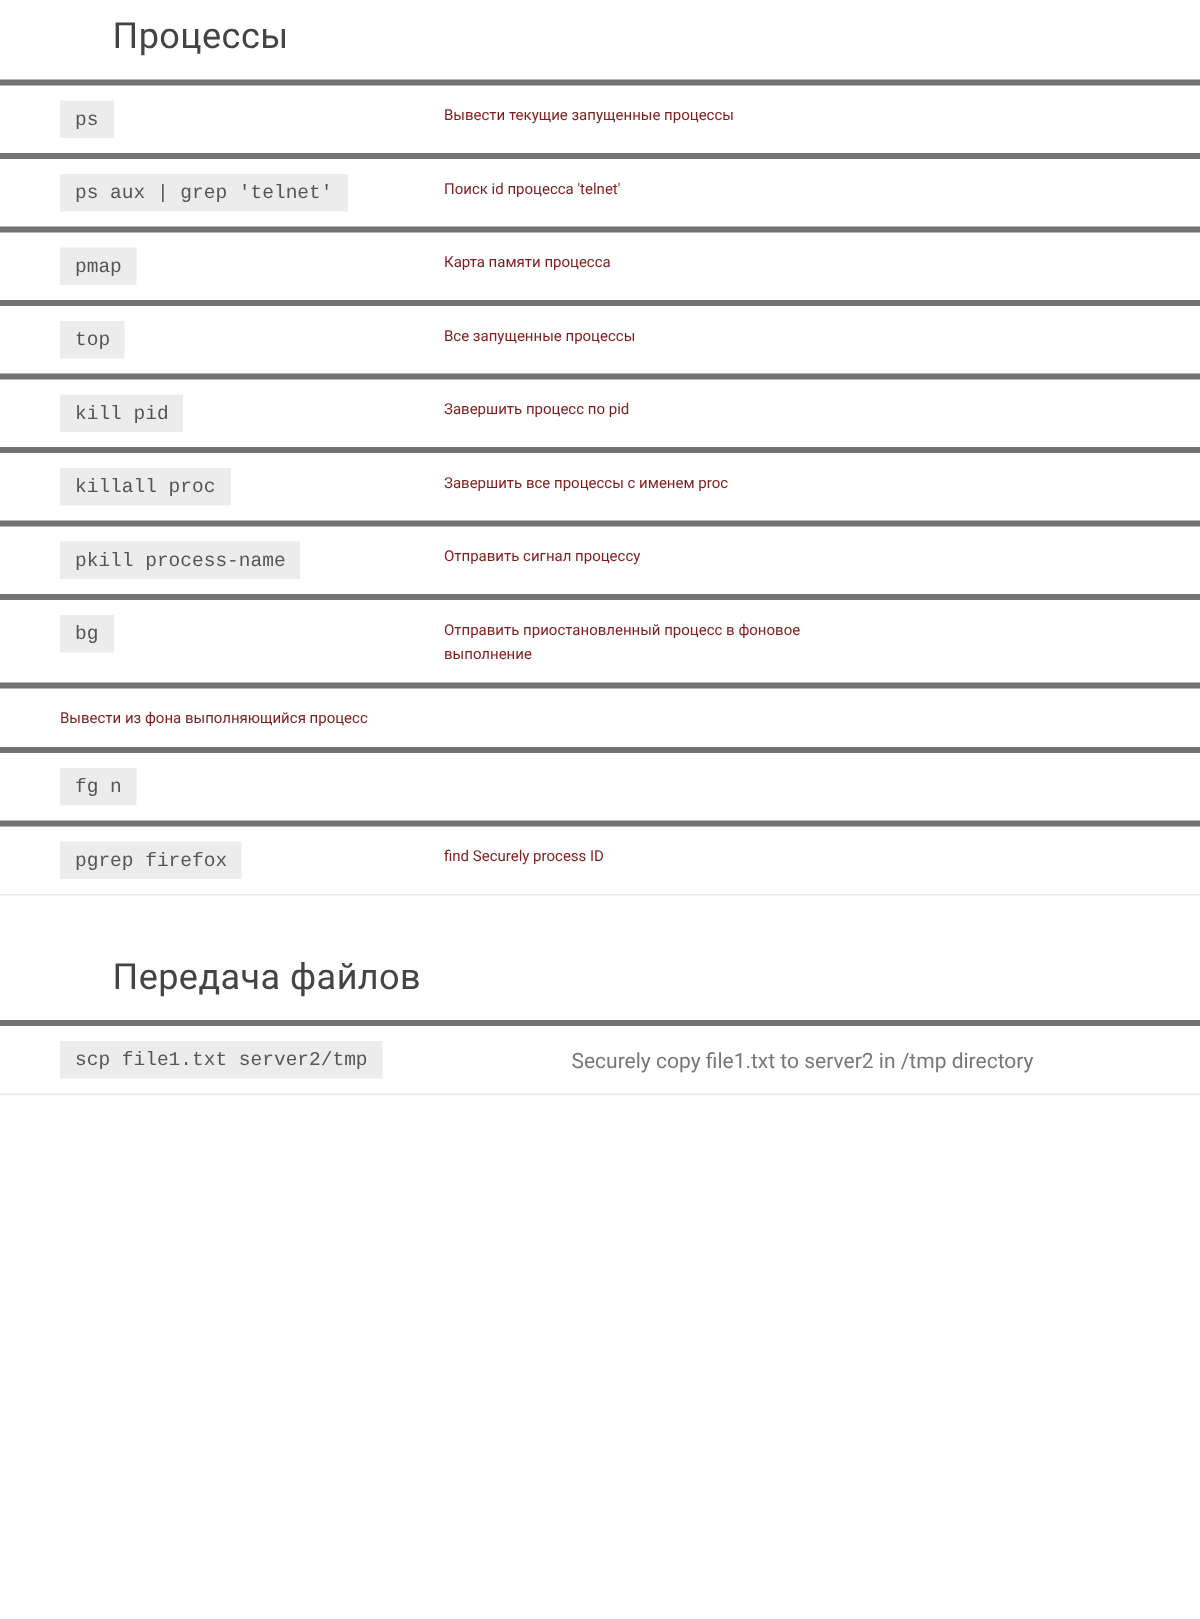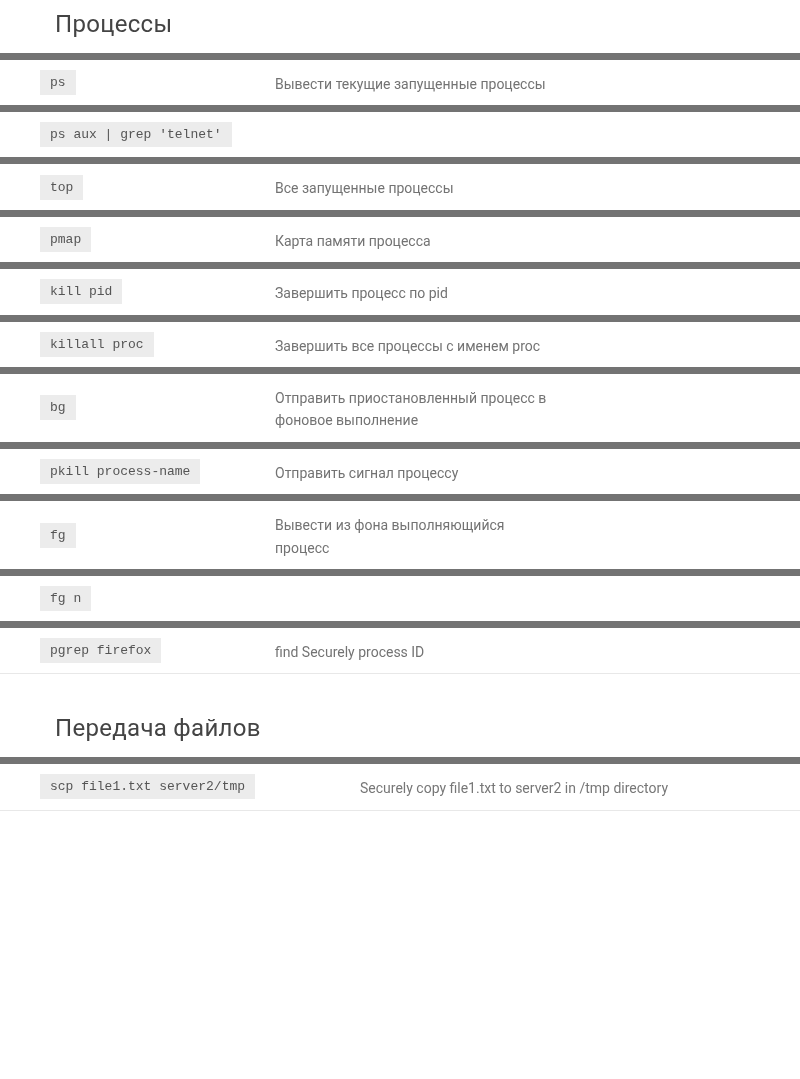--- a/index.html
+++ b/index.html
@@ -16,45 +16,47 @@
     }
     .section {
       margin-bottom: 30px;
     }
     .section-title {
       font-size: 24px;
       font-weight: 400;
       color: #444;
       padding: 10px 0 15px 55px;
       letter-spacing: 0.3px;
+      margin-left: 20px;
     }
     .command-table {
       width: 100%;
     }
     .command-row {
       display: flex;
-      align-items: center;
-      border-top: 7px solid #737373;
+      align-items: flex-start;
+      border-top: 4px solid #737373;
       padding: 10px 0 10px 40px;
+      gap: 21px;
     }
     .command-row:last-child {
       border-bottom: 1px solid #e8e8e8;
     }
     .command-cell {
       flex: 0 0 235px;
       padding-right: 15px;
     }
     .command-cell-wide {
       flex: 0 0 320px;
       padding-right: 15px;
     }
     .description-cell {
       flex: 1;
-      font-size: 14px;
-      color: #737373;
+      font-size: 10px;
+      color: #7f1d1d;
       line-height: 1.6;
       padding-top: 3px;
       padding-right: 240px;
     }
     .description-cell-narrow {
       flex: 1;
       font-size: 14px;
       color: #777;
       line-height: 1.6;
       padding-top: 3px;
@@ -76,47 +78,47 @@
 <div id="content">
     <div class="section">
       <h2 class="section-title">Процессы</h2>
       <div class="command-table">
         <div class="command-row">
           <div class="command-cell"><span class="code-block">ps</span></div>
           <div class="description-cell">Вывести текущие запущенные процессы</div>
         </div>
         <div class="command-row">
           <div class="command-cell"><span class="code-block">ps aux | grep 'telnet'</span></div>
+          <div class="description-cell">Поиск id процесса 'telnet'</div>
+        </div>
+        <div class="command-row">
+          <div class="command-cell"><span class="code-block">pmap</span></div>
+          <div class="description-cell">Карта памяти процесса</div>
         </div>
         <div class="command-row">
           <div class="command-cell"><span class="code-block">top</span></div>
           <div class="description-cell"> Все запущенные процессы</div>
-        </div>
-        <div class="command-row">
-          <div class="command-cell"><span class="code-block">pmap</span></div>
-          <div class="description-cell">Карта памяти процесса</div>
         </div>
         <div class="command-row">
           <div class="command-cell"><span class="code-block">kill pid</span></div>
           <div class="description-cell">Завершить процесс по pid</div>
         </div>
         <div class="command-row">
           <div class="command-cell"><span class="code-block">killall proc</span></div>
           <div class="description-cell">Завершить все процессы с именем proc</div>
         </div>
         <div class="command-row">
+          <div class="command-cell"><span class="code-block">pkill process-name</span></div>
+          <div class="description-cell">Отправить сигнал процессу</div>
+        </div>
+        <div class="command-row">
           <div class="command-cell"><span class="code-block">bg</span></div>
           <div class="description-cell">Отправить приостановленный процесс в фоновое выполнение</div>
         </div>
         <div class="command-row">
-          <div class="command-cell"><span class="code-block">pkill process-name</span></div>
-          <div class="description-cell">Отправить сигнал процессу</div>
-        </div>
-        <div class="command-row">
-          <div class="command-cell"><span class="code-block">fg</span></div>
           <div class="description-cell">Вывести из фона выполняющийся процесс</div>
         </div>
         <div class="command-row">
           <div class="command-cell"><span class="code-block">fg n</span></div>
         </div>
         <div class="command-row">
           <div class="command-cell"><span class="code-block">pgrep firefox</span></div>
           <div class="description-cell">find Securely process ID</div>
         </div>
       </div>

